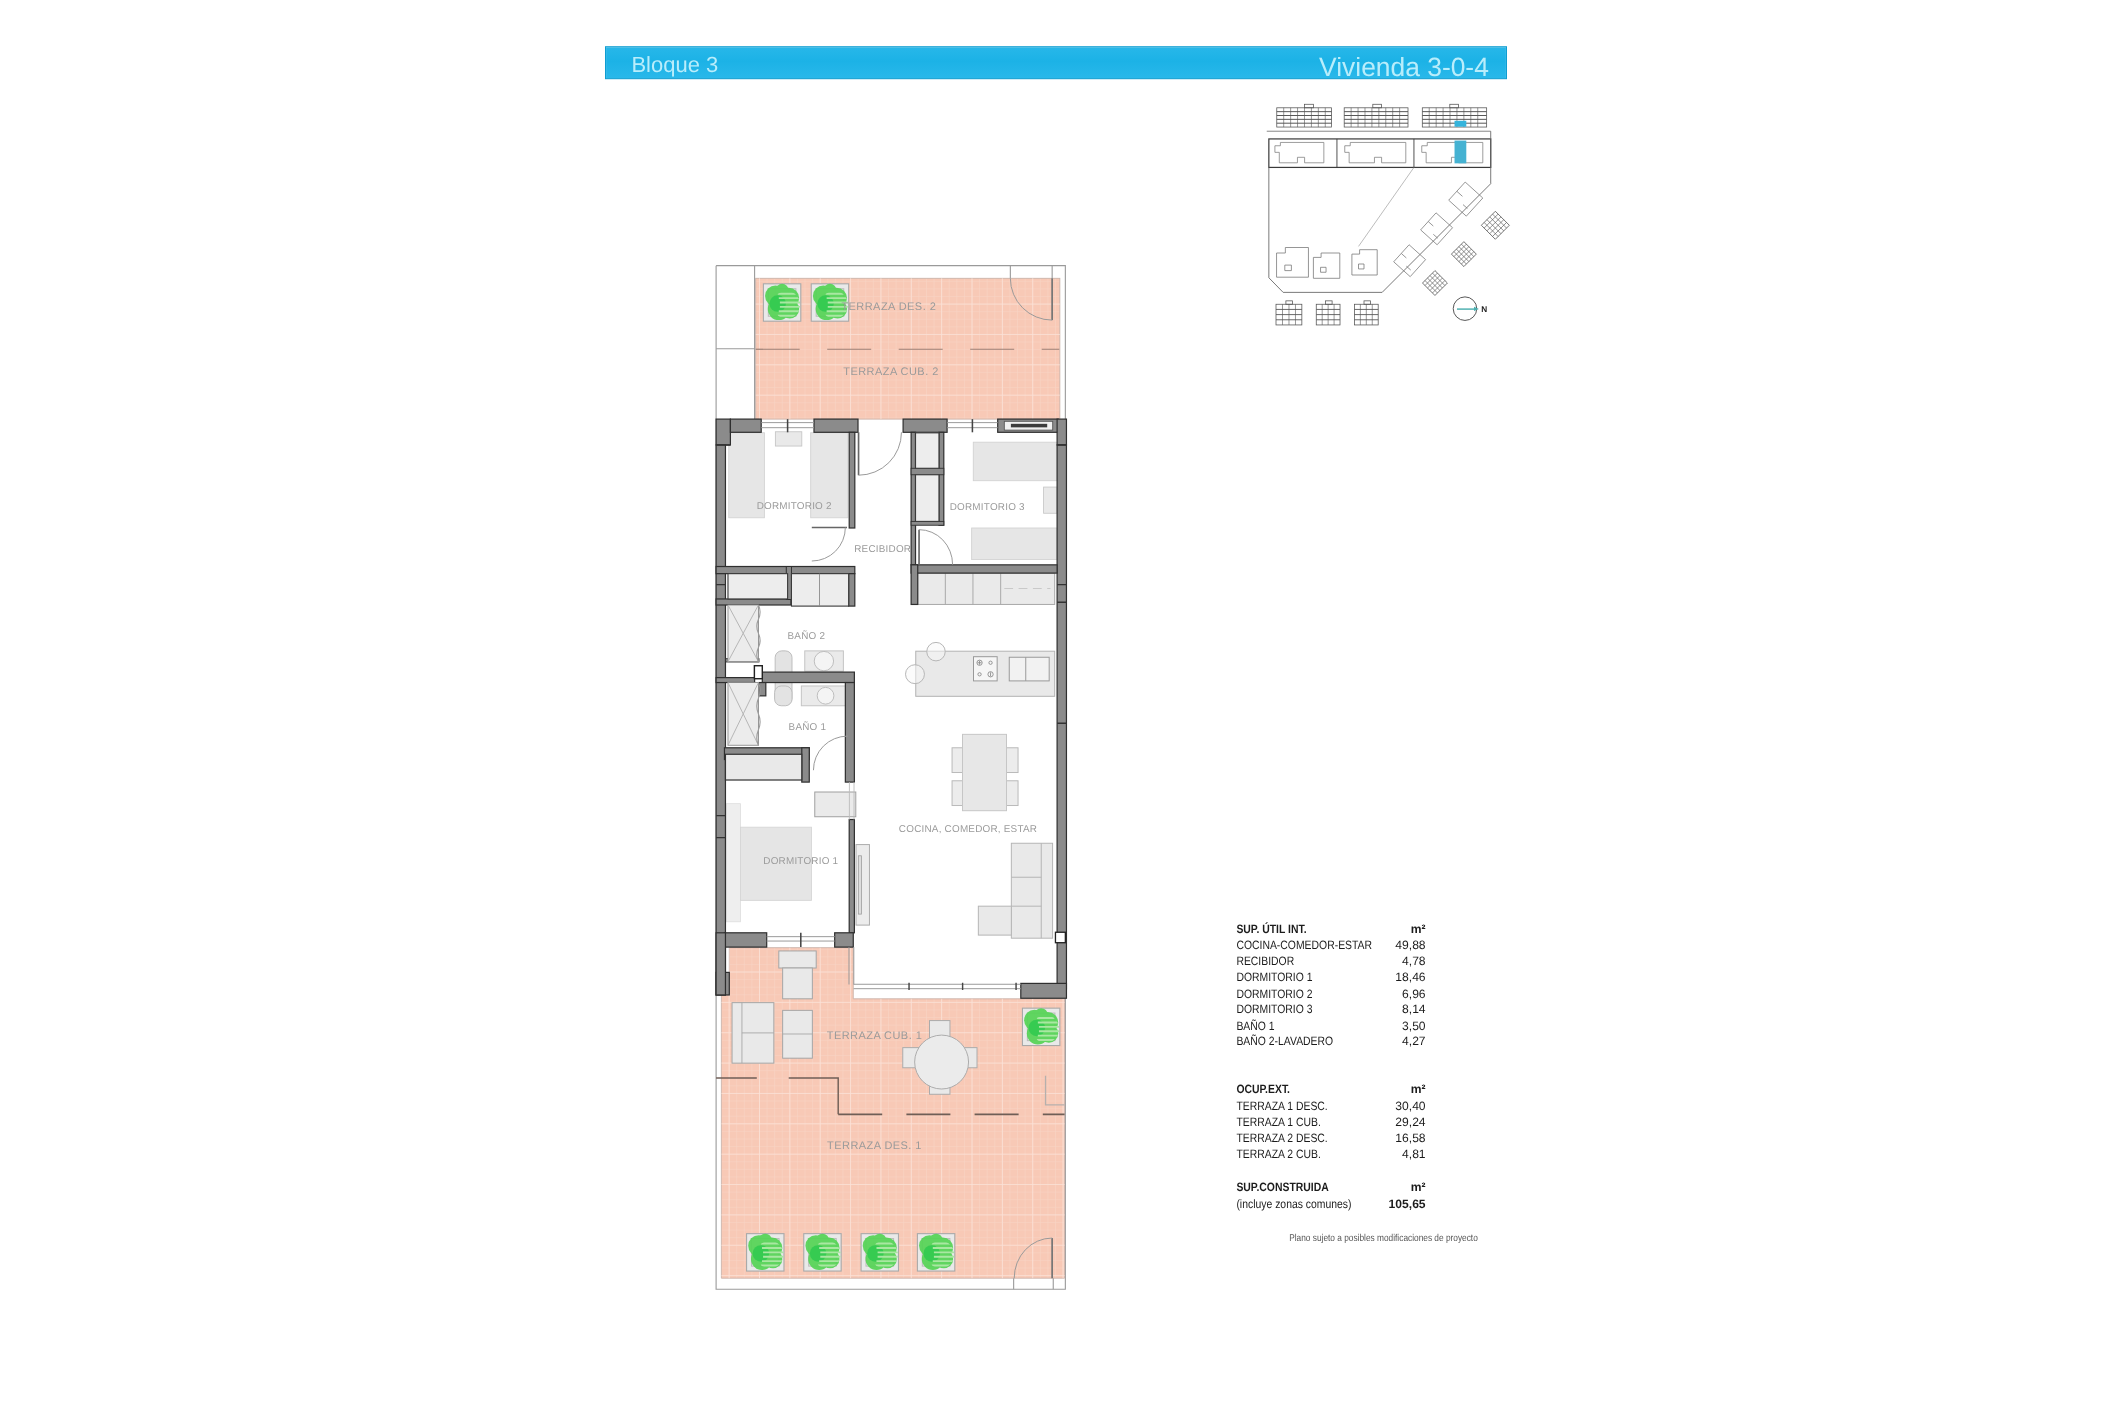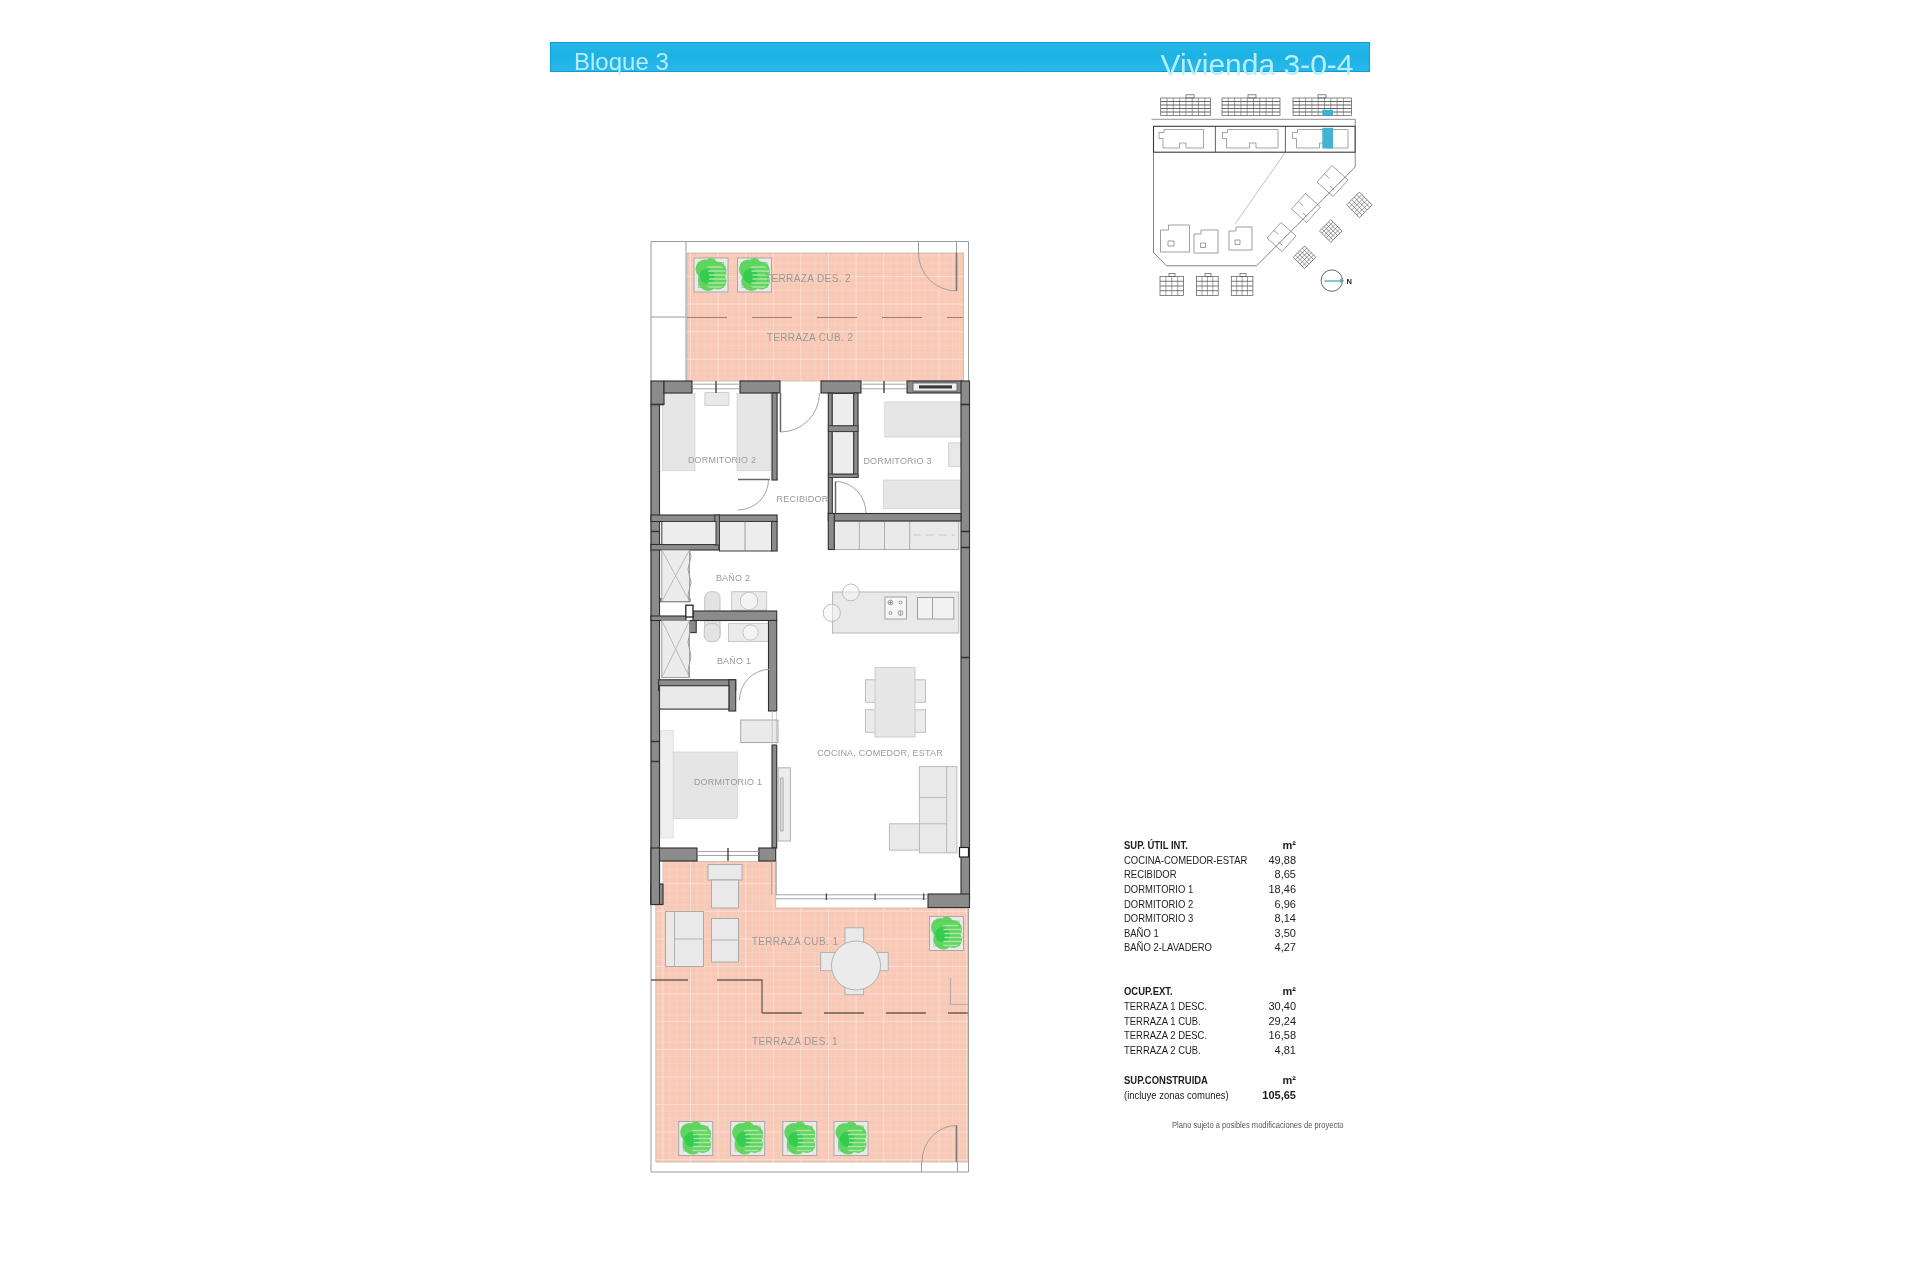--- a/index.html
+++ b/index.html
@@ -1,22 +1,22 @@
 <!DOCTYPE html>
 <html><head>
 <meta charset="utf-8">
 <style>
   html,body{margin:0;padding:0;background:#ffffff;}
   #page{position:relative;width:1920px;height:1280px;background:#ffffff;overflow:hidden;
         font-family:"Liberation Sans", sans-serif;}
   #hdr{position:absolute;left:550px;top:42px;width:820px;height:30px;
        background:linear-gradient(180deg,#27b7e9 0%,#1cb2e6 45%,#29b8ea 100%);
        border:1px solid #0e9dd1;box-sizing:border-box;}
-  #hdr .l{position:absolute;left:23px;top:4.5px;font-size:24px;color:#b9edfb;}
-  #hdr .r{position:absolute;right:15.5px;top:4.5px;font-size:30px;color:#b9edfb;}
+  #hdr .l{position:absolute;left:23px;top:4.5px;font-size:20px;color:#b9edfb;}
+  #hdr .r{position:absolute;right:15.5px;top:4.5px;font-size:24px;color:#b9edfb;}
   #tbl{position:absolute;left:1124px;top:838px;width:172px;font-size:11px;color:#1c1c1c;text-decoration:underline;}
   #tbl .row{position:relative;height:14.63px;line-height:14.63px;white-space:nowrap;}
   #tbl .row .t{display:inline-block;transform:scaleX(0.86);transform-origin:0 50%;}
   #tbl .row .v{position:absolute;right:0;top:0;}
   #tbl .b{font-weight:bold;}
   #tbl .gap1{height:29.3px;}
   #tbl .gap2{height:16px;}
   #note{position:absolute;left:1172px;top:1120px;font-size:9px;color:#555;
         transform:scaleX(0.84);transform-origin:0 0;white-space:nowrap;}
   svg{position:absolute;left:0;top:0;}
@@ -26,21 +26,21 @@
 <div id="page">
 
   <div id="hdr">
     <span class="l">Bloque 3</span>
     <span class="r">Vivienda 3-0-4</span>
   </div>
 
   <div id="tbl">
     <div class="row b"><span class="t">SUP. ÚTIL INT.</span><span class="v">m²</span></div>
     <div class="row"><span class="t">COCINA-COMEDOR-ESTAR</span><span class="v">49,88</span></div>
-    <div class="row"><span class="t">RECIBIDOR</span><span class="v">8,65</span></div>
+    <div class="row"><span class="t">RECIBIDOR</span><span class="v">4,78</span></div>
     <div class="row"><span class="t">DORMITORIO 1</span><span class="v">18,46</span></div>
     <div class="row"><span class="t">DORMITORIO 2</span><span class="v">6,96</span></div>
     <div class="row"><span class="t">DORMITORIO 3</span><span class="v">8,14</span></div>
     <div class="row"><span class="t">BAÑO 1</span><span class="v">3,50</span></div>
     <div class="row"><span class="t">BAÑO 2-LAVADERO</span><span class="v">4,27</span></div>
     <div class="gap1"></div>
     <div class="row b"><span class="t">OCUP.EXT.</span><span class="v">m²</span></div>
     <div class="row"><span class="t">TERRAZA 1 DESC.</span><span class="v">30,40</span></div>
     <div class="row"><span class="t">TERRAZA 1 CUB.</span><span class="v">29,24</span></div>
     <div class="row"><span class="t">TERRAZA 2 DESC.</span><span class="v">16,58</span></div>

